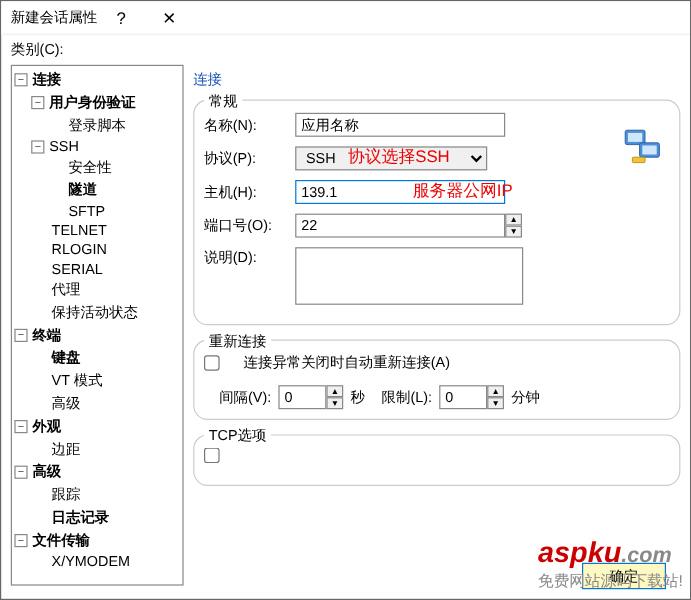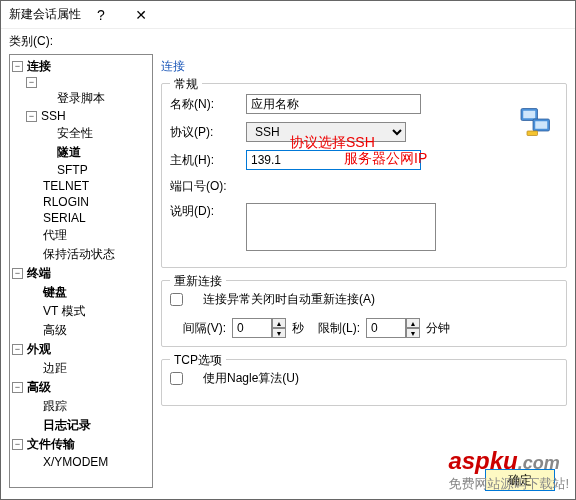--- a/index.html
+++ b/index.html
@@ -11,21 +11,21 @@
     .tree-panel { width: 144px; border: 1px solid #888; overflow: auto; padding: 2px; }
     .tree-item { white-space: nowrap; padding: 1px 0; display: flex; align-items: center; gap: 2px; }
     .tree-item .exp { width: 11px; height: 11px; border: 1px solid #888; display: inline-flex; align-items: center; justify-content: center; font-size: 9px; line-height: 1; color: #444; }
     .tree-item .sp { display: inline-block; }
     .tree-item .lbl { padding: 0 2px; }
     .bold { font-weight: bold; }
     .indent1 { padding-left: 14px; }
     .indent2 { padding-left: 28px; }
     .content { flex: 1; display: flex; flex-direction: column; }
     .content-title { color: #1a56b8; padding: 4px 0 8px 0; }
-    .group { border: 1px solid #ccc; border-radius: 2px; padding: 10px 8px 8px 8px; margin-bottom: 12px; position: relative; }
+    .group { border: 1px solid #ccc; border-radius: 12px; padding: 10px 8px 8px 8px; margin-bottom: 12px; position: relative; }
     .group-title { position: absolute; top: -8px; left: 8px; background: #fff; padding: 0 4px; font-size: 12px; }
     .row { display: flex; align-items: center; margin-bottom: 8px; gap: 6px; }
     .row .lbl { width: 70px; }
     .row input[type=text], .row select { border: 1px solid #888; height: 20px; padding: 1px 4px; }
     .row input[type=text] { width: 175px; }
     .row select { width: 160px; background: #f0f0f0; }
     .num-input { display: inline-flex; }
     .num-input input { width: 40px; border: 1px solid #888; height: 20px; padding: 1px 4px; text-align: left; }
     .num-input .spin { display: flex; flex-direction: column; width: 14px; }
     .num-input .spin button { height: 10px; font-size: 7px; border: 1px solid #888; background: #f0f0f0; line-height: 1; padding: 0; }
@@ -52,20 +52,21 @@
 <div class="category-label">类别(C):</div>
 
 <div class="main">
   <div class="tree-panel" id="tree">
       <div class="tree-item indent0">
         <span class="exp">−</span>
         <span class="lbl bold">连接</span>
       </div>
       <div class="tree-item indent1">
         <span class="exp">−</span>
+        <span class="lbl bold">用户身份验证</span>
       </div>
       <div class="tree-item indent2">
         <span class="sp" style="width: 13px;"></span>
         <span class="lbl">登录脚本</span>
       </div>
       <div class="tree-item indent1">
         <span class="exp">−</span>
         <span class="lbl">SSH</span>
       </div>
       <div class="tree-item indent2">
@@ -160,29 +161,36 @@
         <rect x="12" y="36" width="14" height="6" rx="1" fill="#f4c430" stroke="#b88a1f"></rect>
       </svg>
 
       <div class="row">
         <span class="lbl">名称(N):</span>
         <input type="text" value="应用名称" style="">
       </div>
       <div class="row" style="position:relative;">
         <span class="lbl">协议(P):</span>
         <select><option>SSH</option></select>
-        <span class="annotation" style="left:120px;top:0;margin-top:12px;">协议选择SSH</span>
+        <span class="annotation" style="left:120px;top:0;">协议选择SSH</span>
       </div>
       <div class="row" style="position:relative;">
         <span class="lbl">主机(H):</span>
         <input type="text" style="border-color: rgb(0, 120, 215);" value="139.1">
         <span class="annotation" style="left:174px;top:0;">服务器公网IP</span>
       </div>
       <div class="row">
         <span class="lbl">端口号(O):</span>
+        <div class="num-input">
+          <input type="text" value="22" style="">
+          <div class="spin">
+              <button>▲</button>
+              <button>▼</button>
+            </div>
+        </div>
       </div>
       <div class="row" style="align-items:flex-start;">
         <span class="lbl">说明(D):</span>
         <div class="textarea"></div>
       </div>
     </div>
 
     <div class="group">
       <span class="group-title">重新连接</span>
       <div class="checkbox-row">
@@ -208,21 +216,20 @@
             </div>
         </div>
         <span>分钟</span>
       </div>
     </div>
 
     <div class="group">
       <span class="group-title">TCP选项</span>
       <div class="checkbox-row">
         <input type="checkbox" style="">
-        <span>使用Nagle算法(U)</span>
       </div>
     </div>
   </div>
 </div>
 
 <button class="ok-btn">确定</button>
 
 <div class="watermark">
   <span class="a1">asp</span><span class="a1">ku</span><span class="a2">.com</span>
   <span class="sub">免费网站源码下载站!</span>

